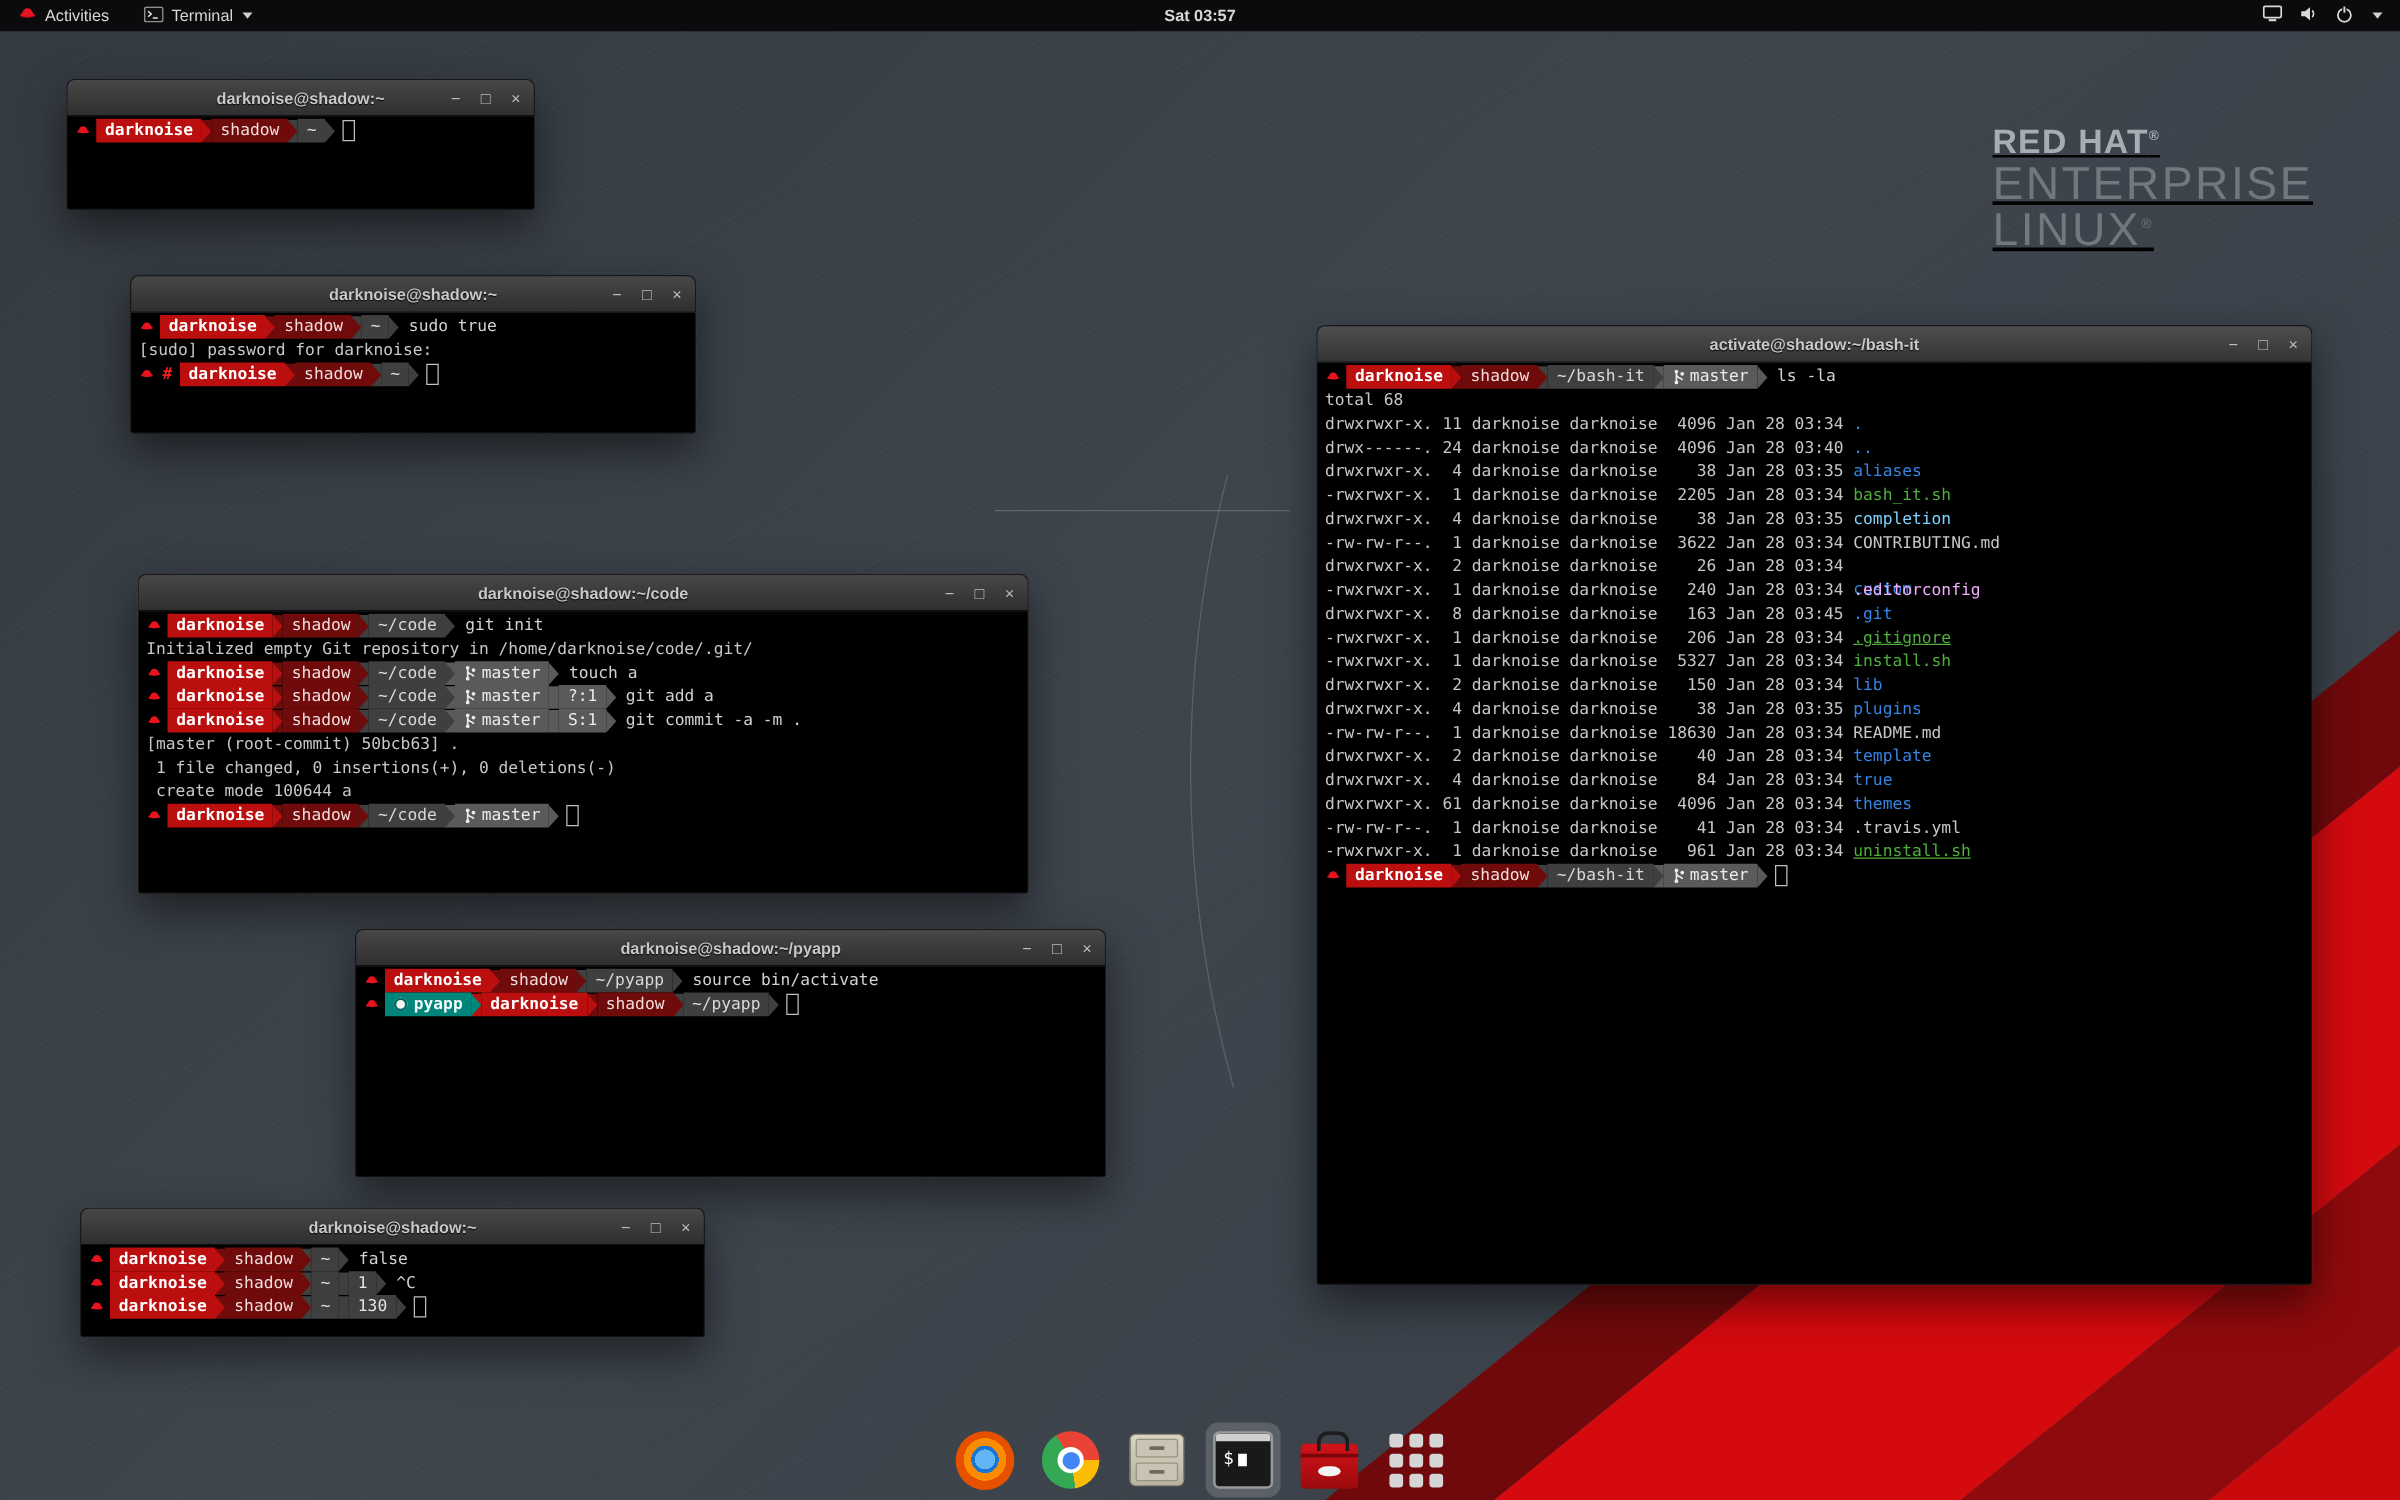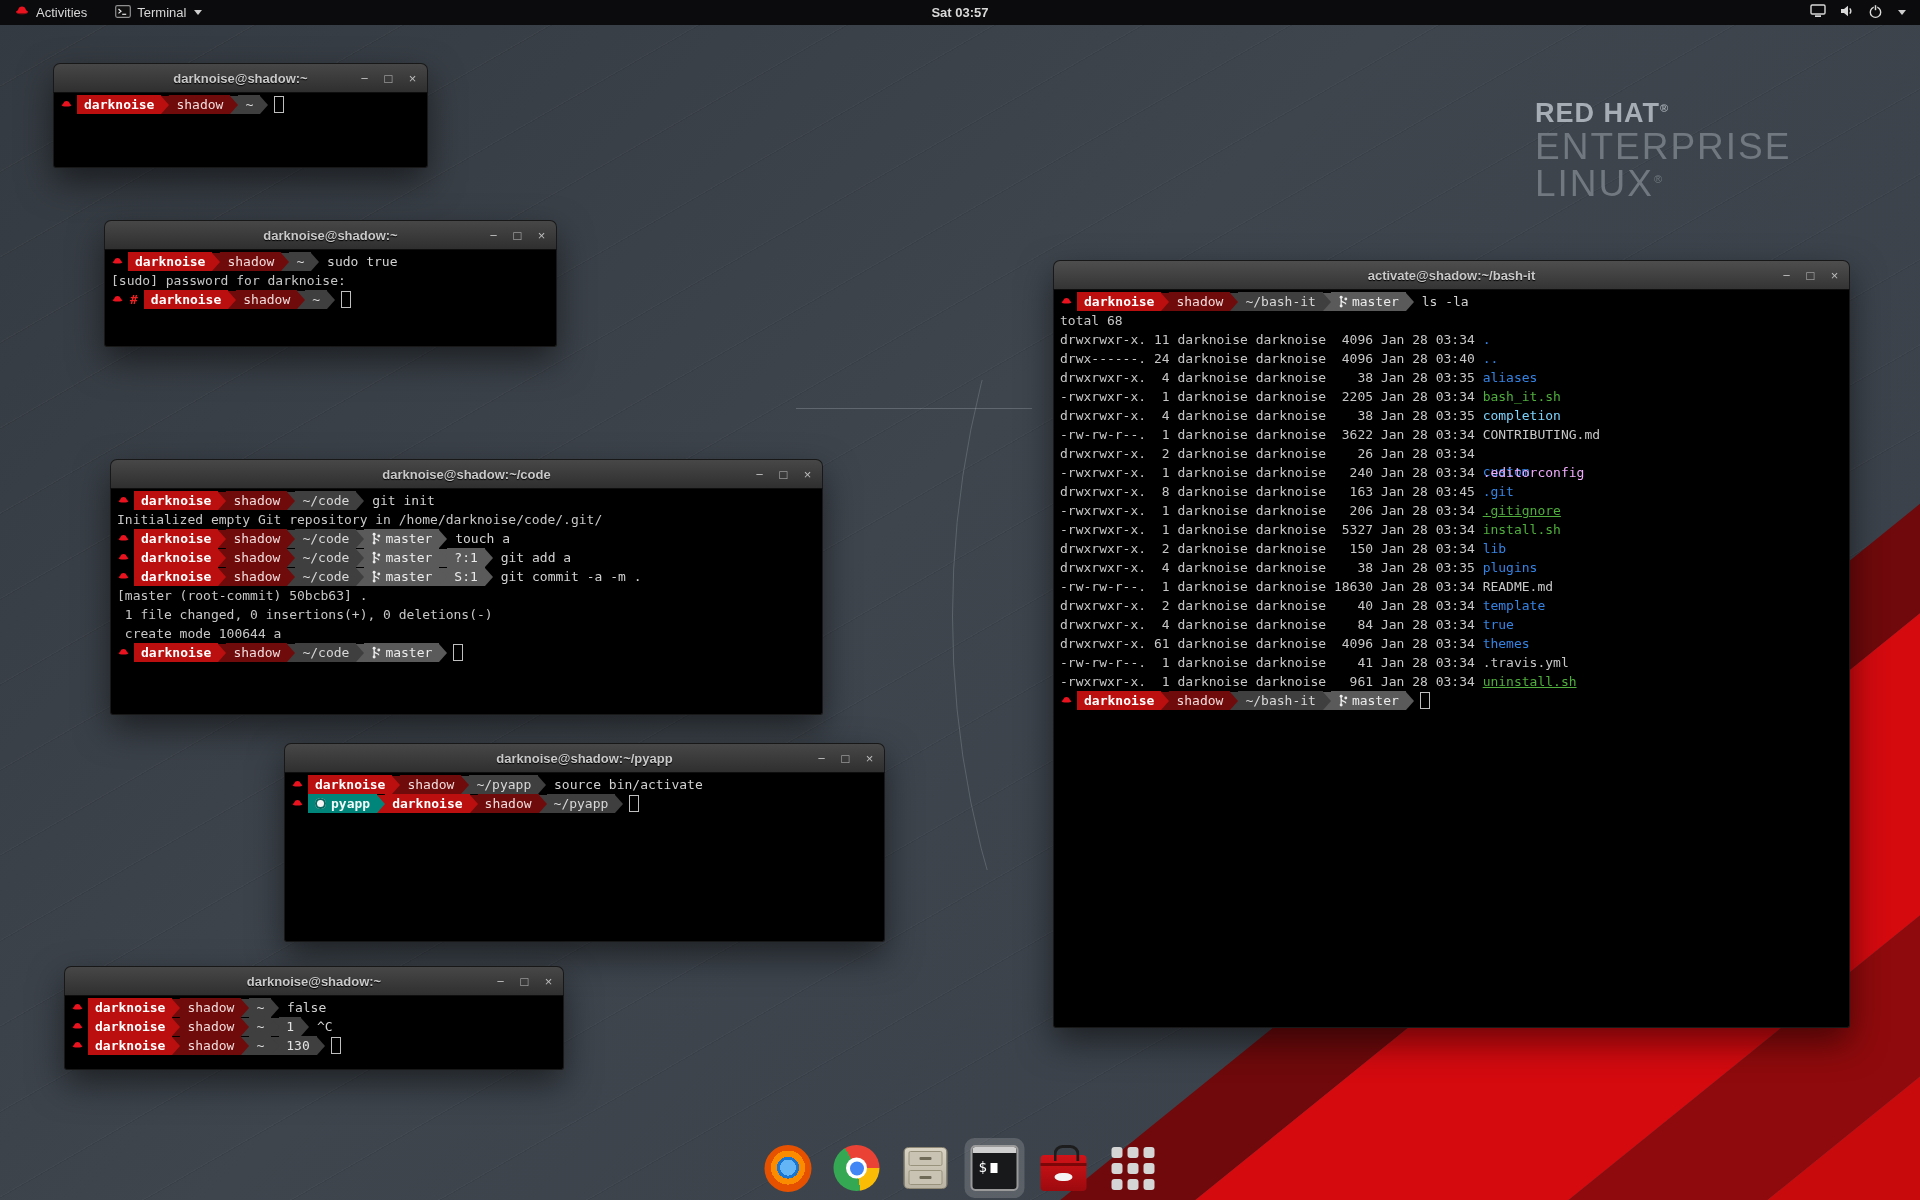--- a/index.html
+++ b/index.html
@@ -15,21 +15,21 @@
     pointer-events:none;}
   
   .topbar{position:absolute;top:0;left:0;right:0;height:25px;background:#0b0b0d;
     color:#d8d8d8;display:flex;align-items:center;font-size:13px;z-index:100;}
   .tb-left{display:flex;align-items:center;gap:16px;padding-left:8px;}
   .tb-item{display:flex;align-items:center;gap:6px;height:25px;padding:0 6px;cursor:pointer;}
   .caret{width:0;height:0;border-left:4px solid transparent;border-right:4px solid transparent;border-top:5px solid #cfcfcf;margin-left:2px;}
   .tb-clock{position:absolute;left:50%;transform:translateX(-50%);font-weight:700;}
   .tb-right{margin-left:auto;display:flex;align-items:center;gap:13px;padding-right:14px;}
   
-  .brand{position:absolute;left:1535px;top:100px;z-index:2;line-height:1.02;}
+  .brand{position:absolute;left:1594px;top:100px;z-index:2;line-height:1.02;text-decoration:underline;}
   .brand .l1{font-size:27px;font-weight:700;letter-spacing:1px;color:#a7adb4;}
   .brand .l2,.brand .l3{font-size:37px;font-weight:400;letter-spacing:2px;color:#71787f;}
   .brand sup{font-size:11px;vertical-align:super;}
   
   .curve-line{position:absolute;left:796px;top:408px;width:236px;height:1px;background:rgba(190,195,200,.28);z-index:1;}
   .curve-clip{position:absolute;left:900px;top:380px;width:170px;height:490px;overflow:hidden;z-index:1;}
   .curve-circle{position:absolute;left:52px;top:-720px;width:1910px;height:1910px;border-radius:50%;border:1px solid rgba(190,195,200,.24);}
   
   .red-art{position:absolute;left:980px;top:1265px;width:1600px;height:950px;
     transform:rotate(-39deg);transform-origin:0 0;z-index:1;}

